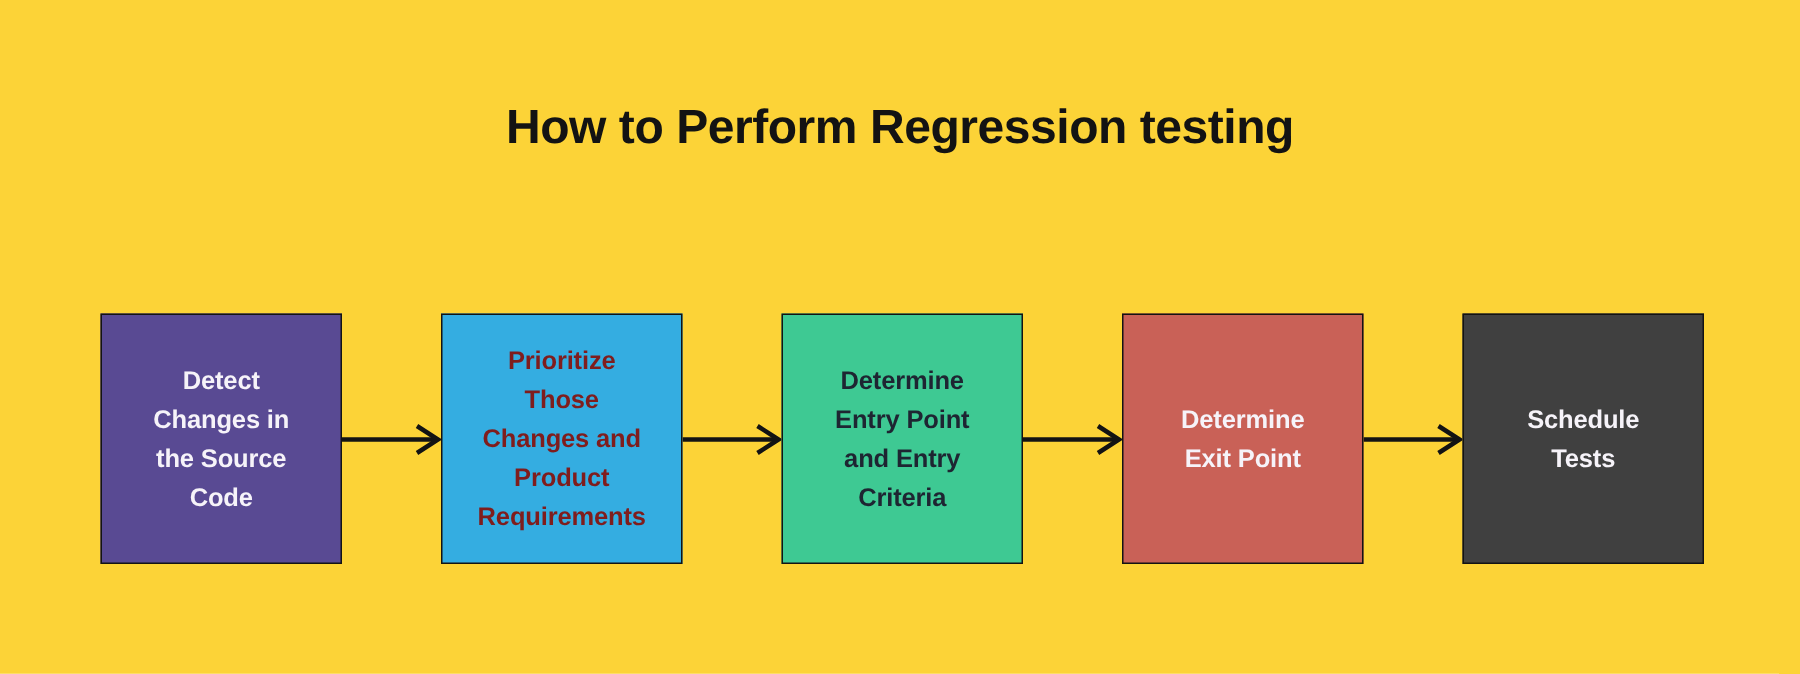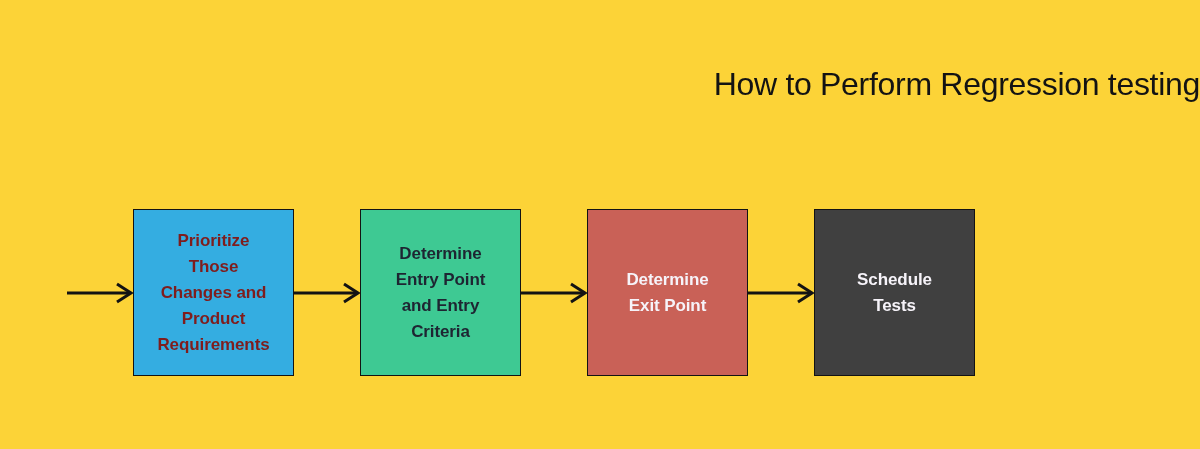--- a/index.html
+++ b/index.html
@@ -9,24 +9,24 @@
     height: 449px;
     overflow: hidden;
     font-family: "Liberation Sans", "DejaVu Sans", sans-serif;
   }
   .title {
     position: absolute;
     top: 64px;
     left: 0;
     width: 100%;
     margin: 0;
-    text-align: right;
+    text-align: center;
     font-size: 32px;
     line-height: 40px;
-    font-weight: 400;
+    font-weight: 700;
     letter-spacing: -0.3px;
   }
   .flow-row {
     position: absolute;
     top: 209px;
     left: 0;
     width: 100%;
     height: 167px;
     display: flex;
     align-items: stretch;
@@ -60,20 +60,26 @@
 </style>
 </head>
 <body>
 
 <div class="canvas" style="background: rgb(252, 211, 55);">
 
   <h1 class="title" style="color: rgb(19, 19, 19);">How to Perform Regression testing</h1>
 
   <div class="flow-row">
 
+    <div class="step" style="background: rgb(89, 74, 147); color: rgb(246, 243, 249); border-color: rgb(19, 19, 19);">
+      <span class="step-label">Detect
+Changes in
+the Source
+Code</span>
+    </div>
 
     <svg class="arrow" viewBox="0 0 66 24" style="color: rgb(19, 19, 19);">
       <line x1="0" y1="12" x2="62" y2="12"></line>
       <polyline points="50,3 64,12 50,21"></polyline>
     </svg>
 
     <div class="step" style="background: rgb(52, 173, 225); color: #7f1d1d; border-color: rgb(19, 19, 19);">
       <span class="step-label">Prioritize
 Those
 Changes and

